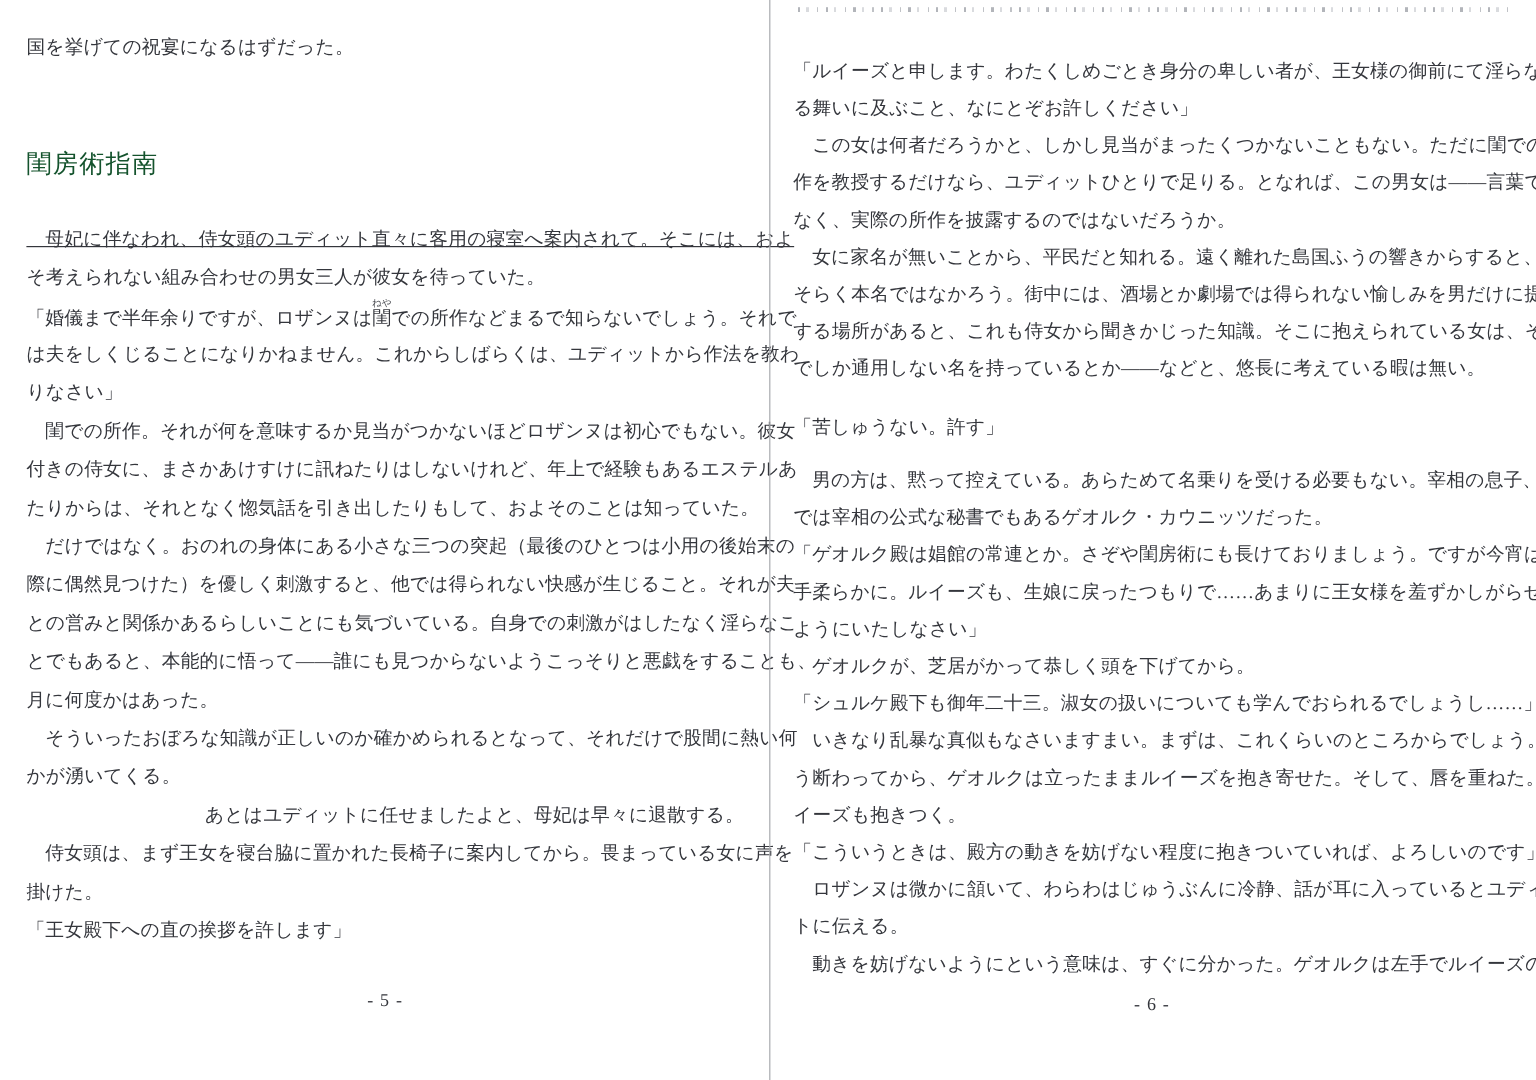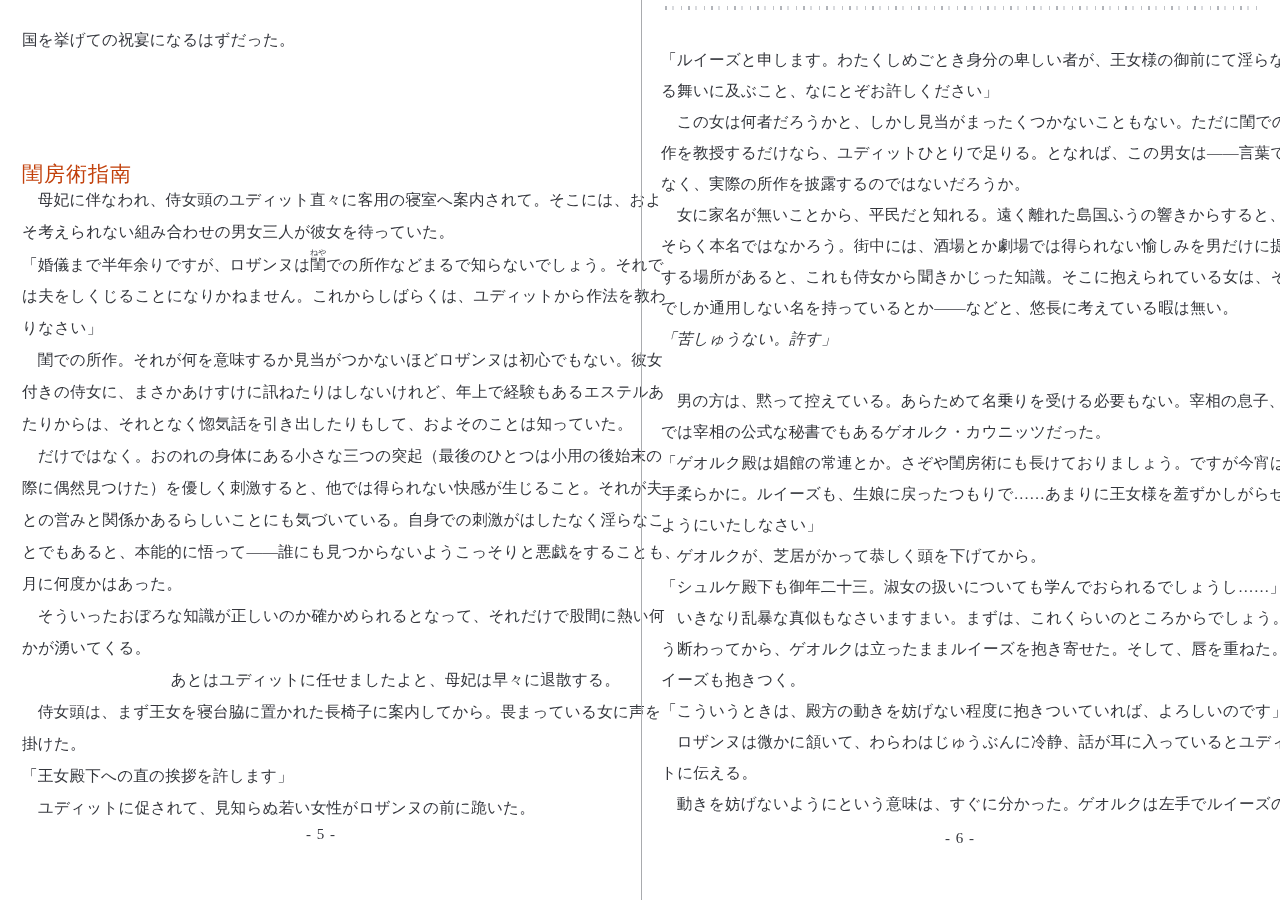--- a/index.html
+++ b/index.html
@@ -19,21 +19,21 @@
     background:#a9abae;
   }
   .line{
     position:absolute;left:0;right:0;
     font-size:15.6px;line-height:32px;height:32px;
     letter-spacing:0.2px;
     white-space:nowrap;
     color:#34363c;
   }
   .line.heading{
-    font-size:21px;line-height:32px;letter-spacing:1px;color:#c2410c;margin-top:38px;
+    font-size:21px;line-height:32px;letter-spacing:1px;color:#14532d;
   }
   ruby{ruby-position:over;}
   rt{font-size:8px;letter-spacing:0;color:#4a4c52;}
   .footer{
     position:absolute;left:0;right:0;text-align:center;
     font-size:15px;color:#34363c;letter-spacing:1px;
   }
   #page-left .footer{top:826px;}
   #page-right .footer{top:830px;}
   .clipped-line{
@@ -51,57 +51,56 @@
 </style>
 </head>
 <body>
 
 <div id="viewport">
 
   <div id="page-left" class="page">
     <div class="footer">- 5 -</div>
   <div class="line" style="top: 24px;">国を挙げての祝宴になるはずだった。</div>
       <div class="line heading" style="top: 120px;">閨房術指南</div>
-      <div class="line" style="top: 184px;">　母妃に伴なわれ、侍女頭のユディット直々に客用の寝室へ案内されて。そこには、およ</div>
+      <div class="line" style="top: 184px; text-decoration: underline;">　母妃に伴なわれ、侍女頭のユディット直々に客用の寝室へ案内されて。そこには、およ</div>
       <div class="line" style="top: 216px;">そ考えられない組み合わせの男女三人が彼女を待っていた。</div>
       <div class="line" style="top: 248px;">「婚儀まで半年余りですが、ロザンヌは<ruby>閨<rt>ねや</rt></ruby>での所作などまるで知らないでしょう。それで</div>
       <div class="line" style="top: 280px;">は夫をしくじることになりかねません。これからしばらくは、ユディットから作法を教わ</div>
       <div class="line" style="top: 312px;">りなさい」</div>
       <div class="line" style="top: 344px;">　閨での所作。それが何を意味するか見当がつかないほどロザンヌは初心でもない。彼女</div>
       <div class="line" style="top: 376px;">付きの侍女に、まさかあけすけに訊ねたりはしないけれど、年上で経験もあるエステルあ</div>
       <div class="line" style="top: 408px;">たりからは、それとなく惚気話を引き出したりもして、およそのことは知っていた。</div>
       <div class="line" style="top: 440px;">　だけではなく。おのれの身体にある小さな三つの突起（最後のひとつは小用の後始末の</div>
       <div class="line" style="top: 472px;">際に偶然見つけた）を優しく刺激すると、他では得られない快感が生じること。それが夫</div>
       <div class="line" style="top: 504px;">との営みと関係かあるらしいことにも気づいている。自身での刺激がはしたなく淫らなこ</div>
       <div class="line" style="top: 536px;">とでもあると、本能的に悟って――誰にも見つからないようこっそりと悪戯をすることも、</div>
       <div class="line" style="top: 568px;">月に何度かはあった。</div>
       <div class="line" style="top: 600px;">　そういったおぼろな知識が正しいのか確かめられるとなって、それだけで股間に熱い何</div>
       <div class="line" style="top: 632px;">かが湧いてくる。</div>
       <div class="line" style="top: 664px; text-align: right;">　あとはユディットに任せましたよと、母妃は早々に退散する。</div>
       <div class="line" style="top: 696px;">　侍女頭は、まず王女を寝台脇に置かれた長椅子に案内してから。畏まっている女に声を</div>
       <div class="line" style="top: 728px;">掛けた。</div>
       <div class="line" style="top: 760px;">「王女殿下への直の挨拶を許します」</div>
-      <div class="line" style="top: 792px;">　ユディットに促されて、見知らぬ若い女性がロザンヌの前に跪いた。</div>
     </div>
 
   <div class="divider"></div>
 
   <div id="page-right" class="page">
     <div class="clipped-line"></div>
     <div class="footer">- 6 -</div>
   <div class="line" style="top: 44px;">「ルイーズと申します。わたくしめごとき身分の卑しい者が、王女様の御前にて淫らな振</div>
       <div class="line" style="top: 75px;">る舞いに及ぶこと、なにとぞお許しください」</div>
       <div class="line" style="top: 106px;">　この女は何者だろうかと、しかし見当がまったくつかないこともない。ただに閨での所</div>
       <div class="line" style="top: 137px;">作を教授するだけなら、ユディットひとりで足りる。となれば、この男女は――言葉では</div>
       <div class="line" style="top: 168px;">なく、実際の所作を披露するのではないだろうか。</div>
       <div class="line" style="top: 199px;">　女に家名が無いことから、平民だと知れる。遠く離れた島国ふうの響きからすると、お</div>
       <div class="line" style="top: 230px;">そらく本名ではなかろう。街中には、酒場とか劇場では得られない愉しみを男だけに提供</div>
       <div class="line" style="top: 261px;">する場所があると、これも侍女から聞きかじった知識。そこに抱えられている女は、そこ</div>
       <div class="line" style="top: 292px;">でしか通用しない名を持っているとか――などと、悠長に考えている暇は無い。</div>
-      <div class="line" style="top: 323px; font-style: italic;">「苦しゅうない。許す」</div>
+      <div class="line" style="top: 341px;">「苦しゅうない。許す」</div>
       <div class="line" style="top: 385px;">　男の方は、黙って控えている。あらためて名乗りを受ける必要もない。宰相の息子、今</div>
       <div class="line" style="top: 416px;">では宰相の公式な秘書でもあるゲオルク・カウニッツだった。</div>
       <div class="line" style="top: 447px;">「ゲオルク殿は娼館の常連とか。さぞや閨房術にも長けておりましょう。ですが今宵はお</div>
       <div class="line" style="top: 478px;">手柔らかに。ルイーズも、生娘に戻ったつもりで……あまりに王女様を羞ずかしがらせぬ</div>
       <div class="line" style="top: 509px;">ようにいたしなさい」</div>
       <div class="line" style="top: 540px;">　ゲオルクが、芝居がかって恭しく頭を下げてから。</div>
       <div class="line" style="top: 571px;">「シュルケ殿下も御年二十三。淑女の扱いについても学んでおられるでしょうし……」</div>
       <div class="line" style="top: 602px;">　いきなり乱暴な真似もなさいますまい。まずは、これくらいのところからでしょう。そ</div>
       <div class="line" style="top: 633px;">う断わってから、ゲオルクは立ったままルイーズを抱き寄せた。そして、唇を重ねた。ル</div>
       <div class="line" style="top: 664px;">イーズも抱きつく。</div>

